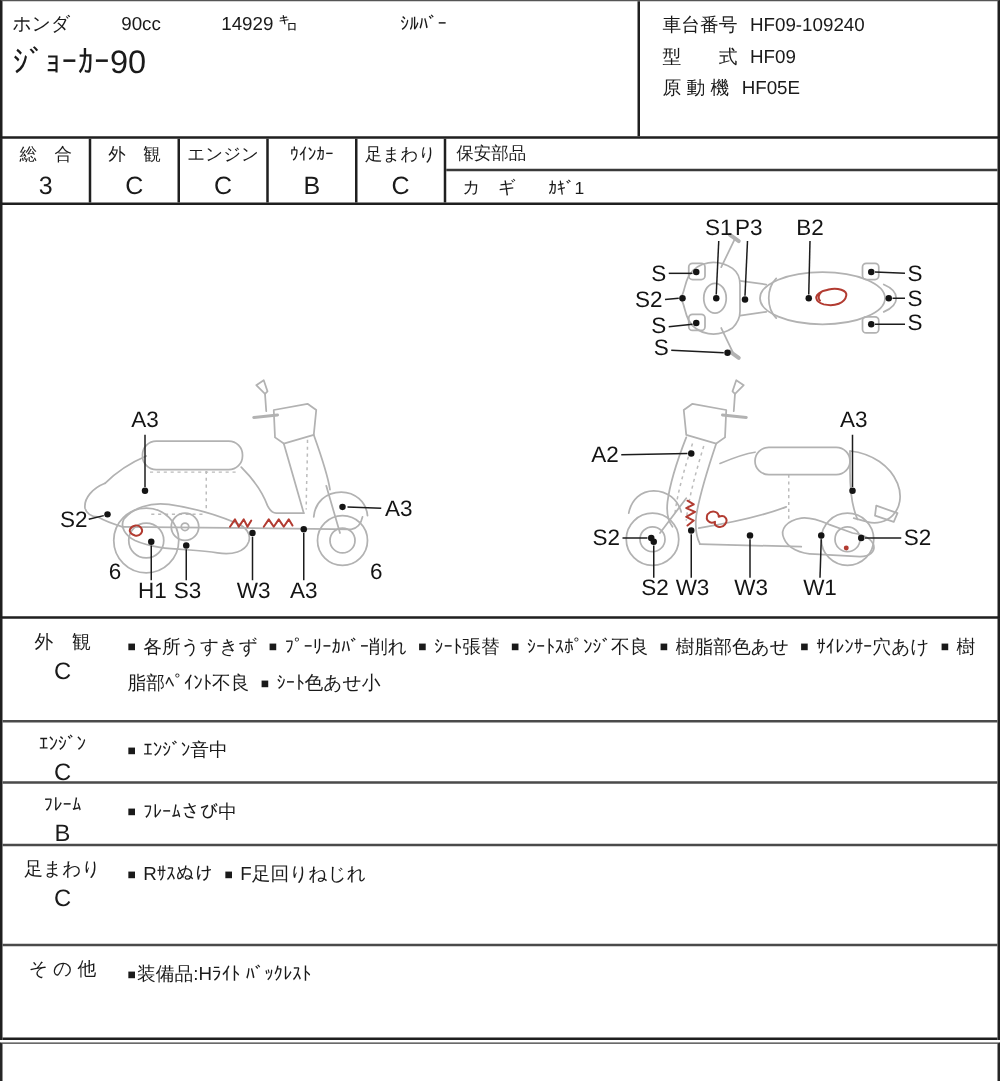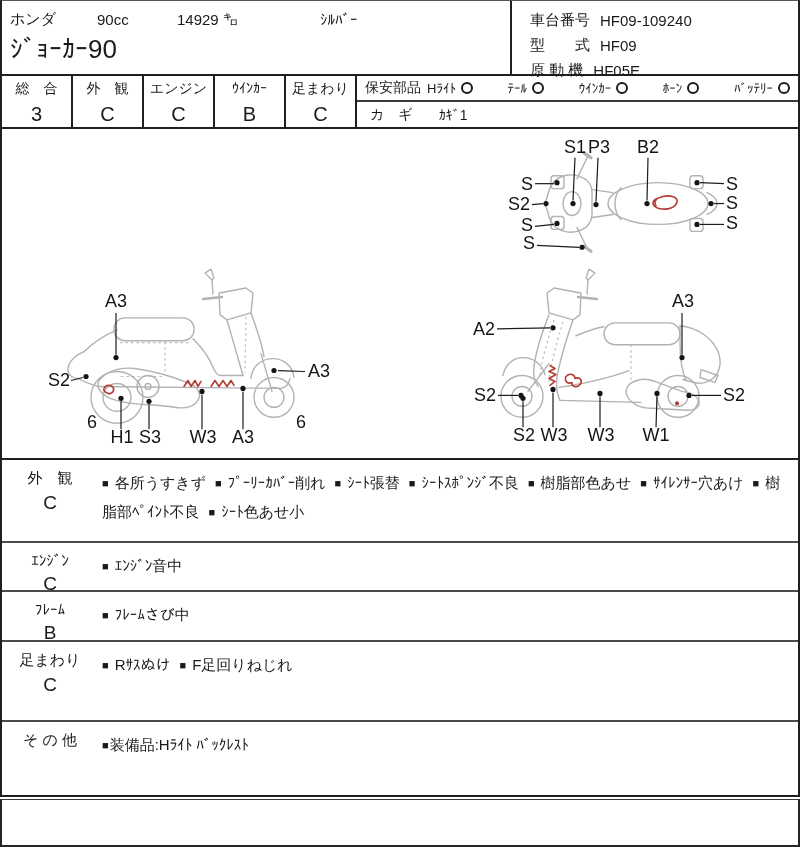--- a/index.html
+++ b/index.html
@@ -4,21 +4,21 @@
 <style>
   html,body{margin:0;padding:0;background:#ffffff;}
   .sheet{
     width:800px;height:865px;background:#ffffff;color:#1a1a1a;
     font-family:"Liberation Sans","DejaVu Sans",sans-serif;
     box-sizing:border-box;overflow:hidden;position:relative;
   }
   .sheet *{box-sizing:border-box;}
 
   
-  .header{height:76px;border:2px solid #1f1f1f;border-top:1px solid #555;display:flex;}
+  .header{height:111px;border:2px solid #1f1f1f;border-top:1px solid #555;display:flex;}
   .header-left{width:508px;padding:7px 0 0 8px;}
   .hrow{display:flex;font-size:15px;height:23px;align-items:center;}
   .maker{width:87px;}
   .cc{width:80px;}
   .km{width:143px;}
   .model{font-size:26px;margin-top:3px;letter-spacing:0px;}
   .header-right{flex:1;border-left:2px solid #1f1f1f;padding:7px 0 0 18px;font-size:15px;}
   .idrow{display:flex;height:25px;align-items:center;}
   .id-label{margin-right:10px;white-space:pre;}
 
@@ -110,42 +110,20 @@
       <div class="gname">ｳｲﾝｶｰ</div>
       <div class="gval">B</div>
     </div>
     <div class="gcell">
       <div class="gname">足まわり</div>
       <div class="gval">C</div>
     </div>
     <div class="safety">
       <div class="srow1">
         <span class="sp-label">保安部品</span>
-        <span class="sp-items" id="safety-items">
-            <span class="sp-item">
-              <span class="sp-name">Hﾗｲﾄ</span>
-              <span class="sp-circle"></span>
-            </span>
-            <span class="sp-item">
-              <span class="sp-name">ﾃｰﾙ</span>
-              <span class="sp-circle"></span>
-            </span>
-            <span class="sp-item">
-              <span class="sp-name">ｳｲﾝｶｰ</span>
-              <span class="sp-circle"></span>
-            </span>
-            <span class="sp-item">
-              <span class="sp-name">ﾎｰﾝ</span>
-              <span class="sp-circle"></span>
-            </span>
-            <span class="sp-item">
-              <span class="sp-name">ﾊﾞｯﾃﾘｰ</span>
-              <span class="sp-circle"></span>
-            </span>
-          </span>
       </div>
       <div class="srow2">
         <span class="key-label">カ　ギ</span>
         <span>ｶｷﾞ1</span>
       </div>
     </div>
   </div>
 
   <div class="diagram">
     <svg viewBox="2 142 796 331" preserveAspectRatio="none">

